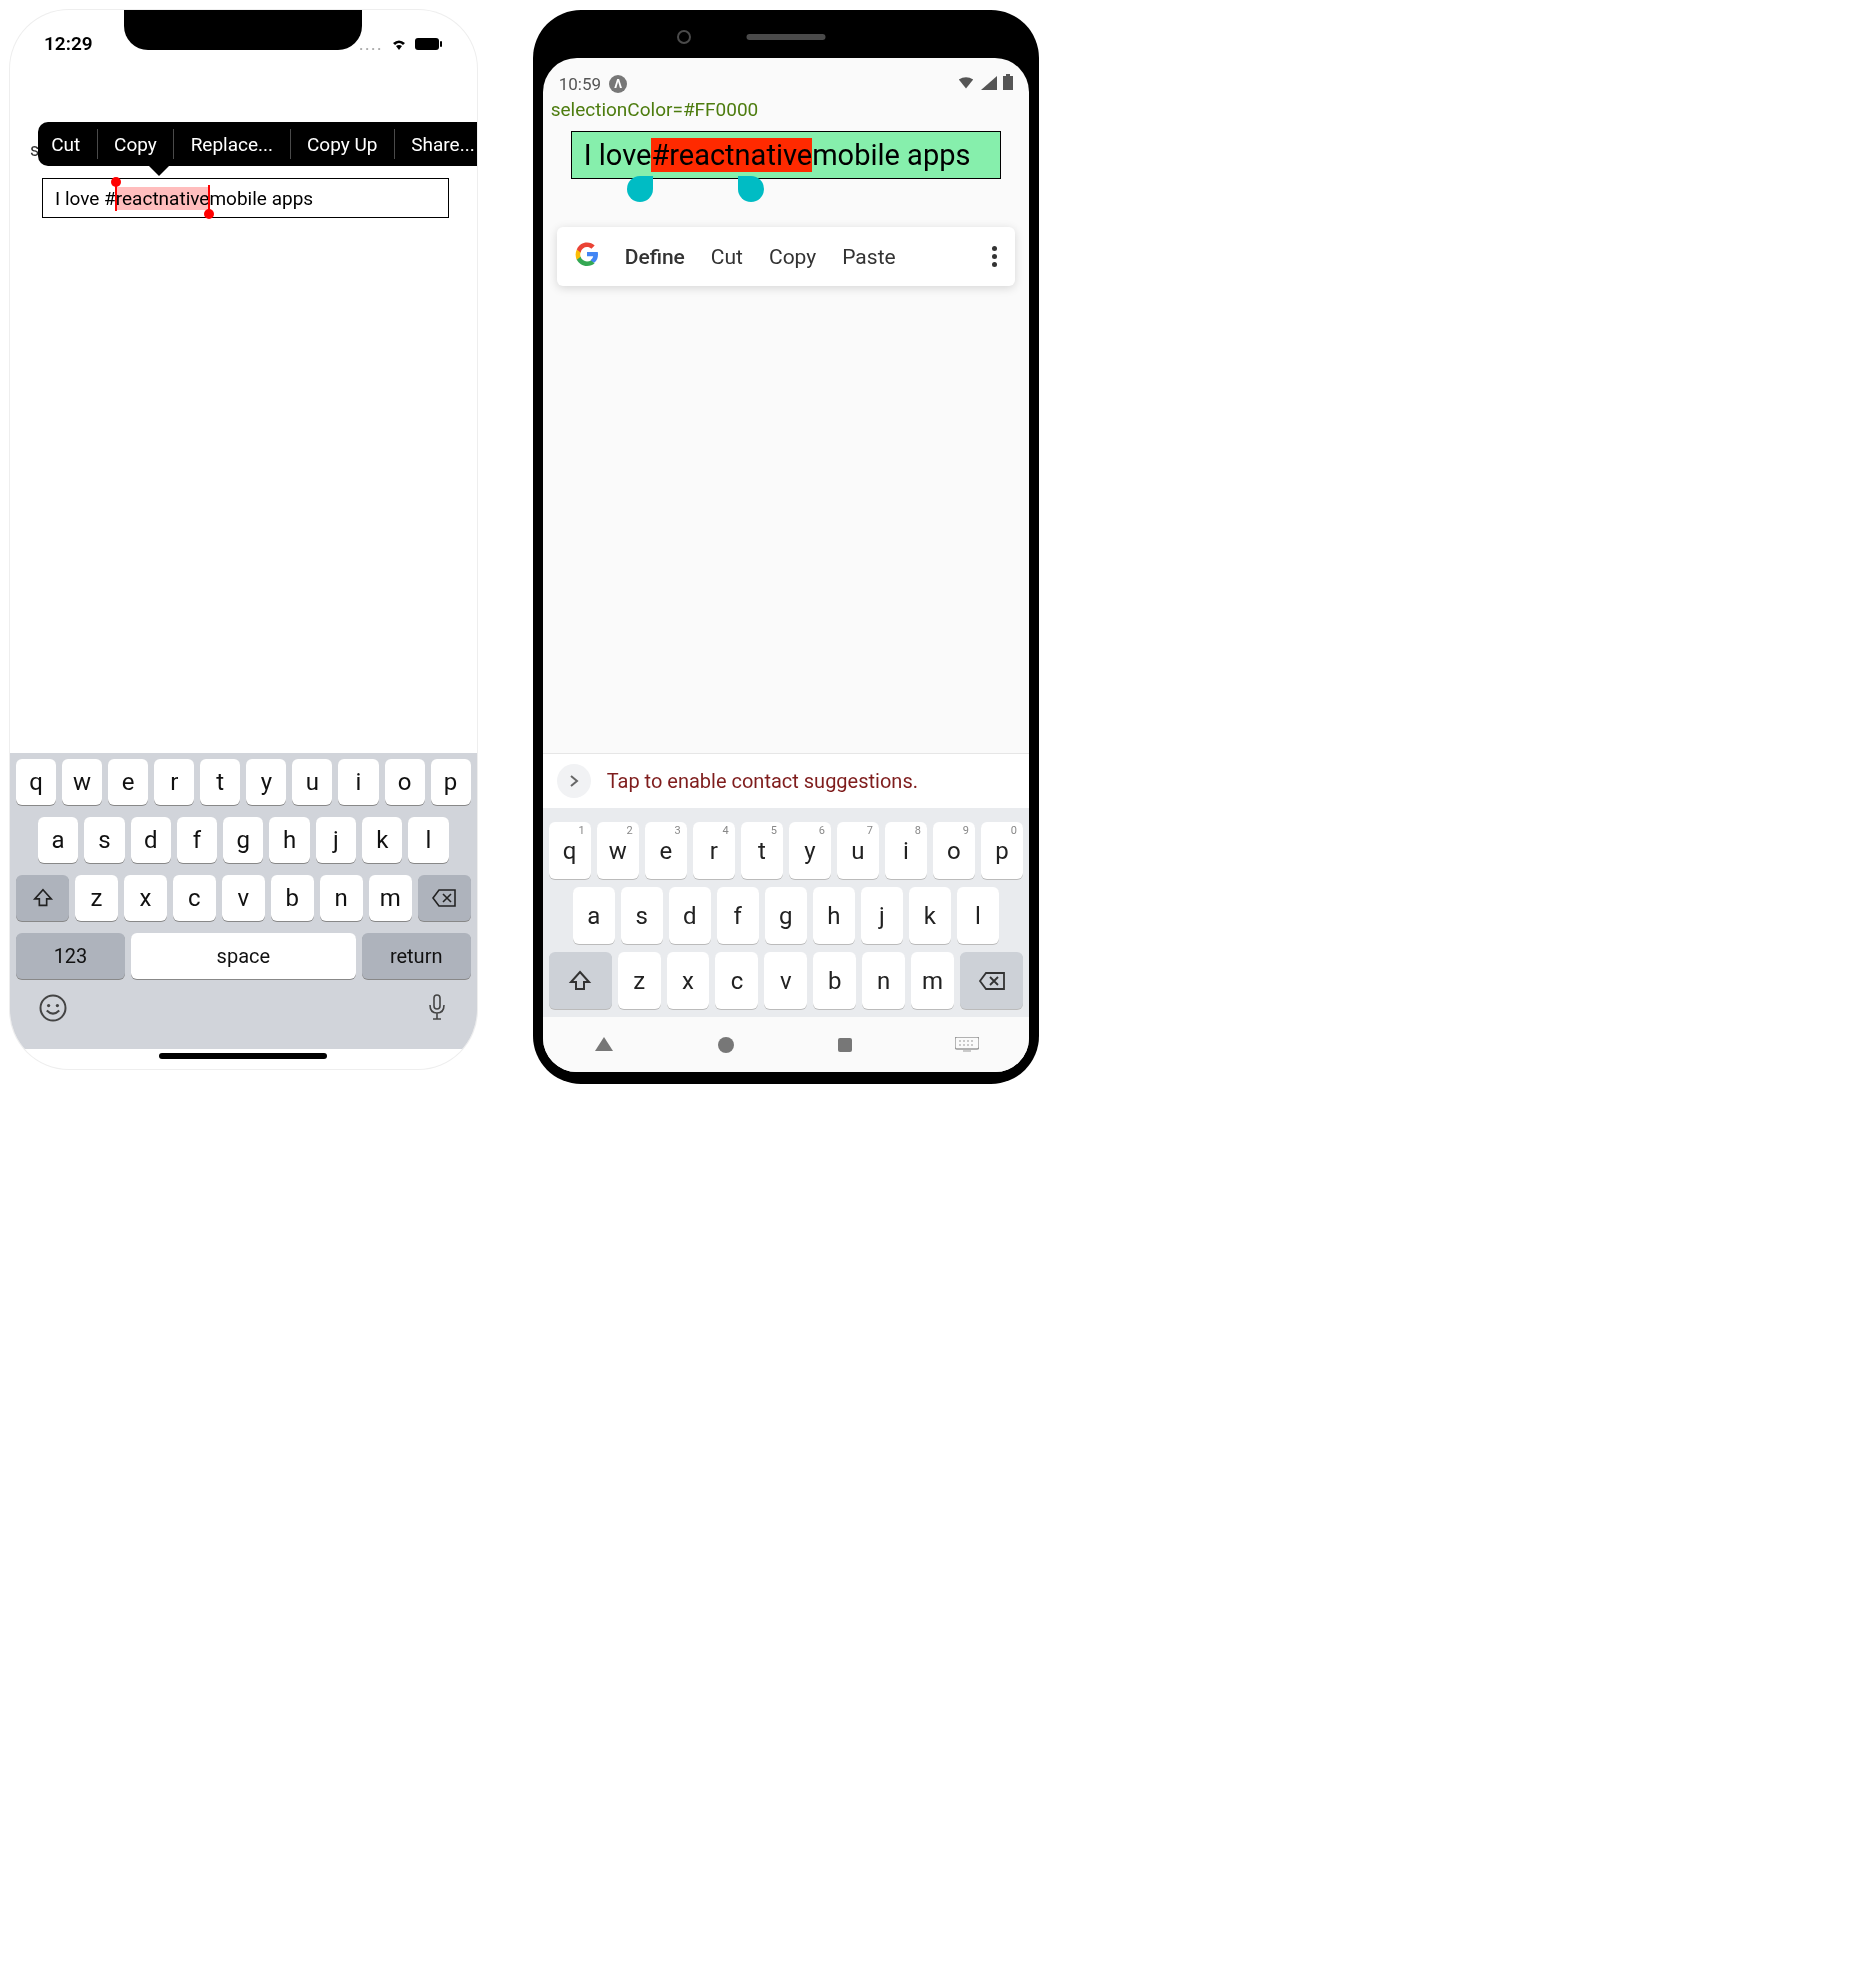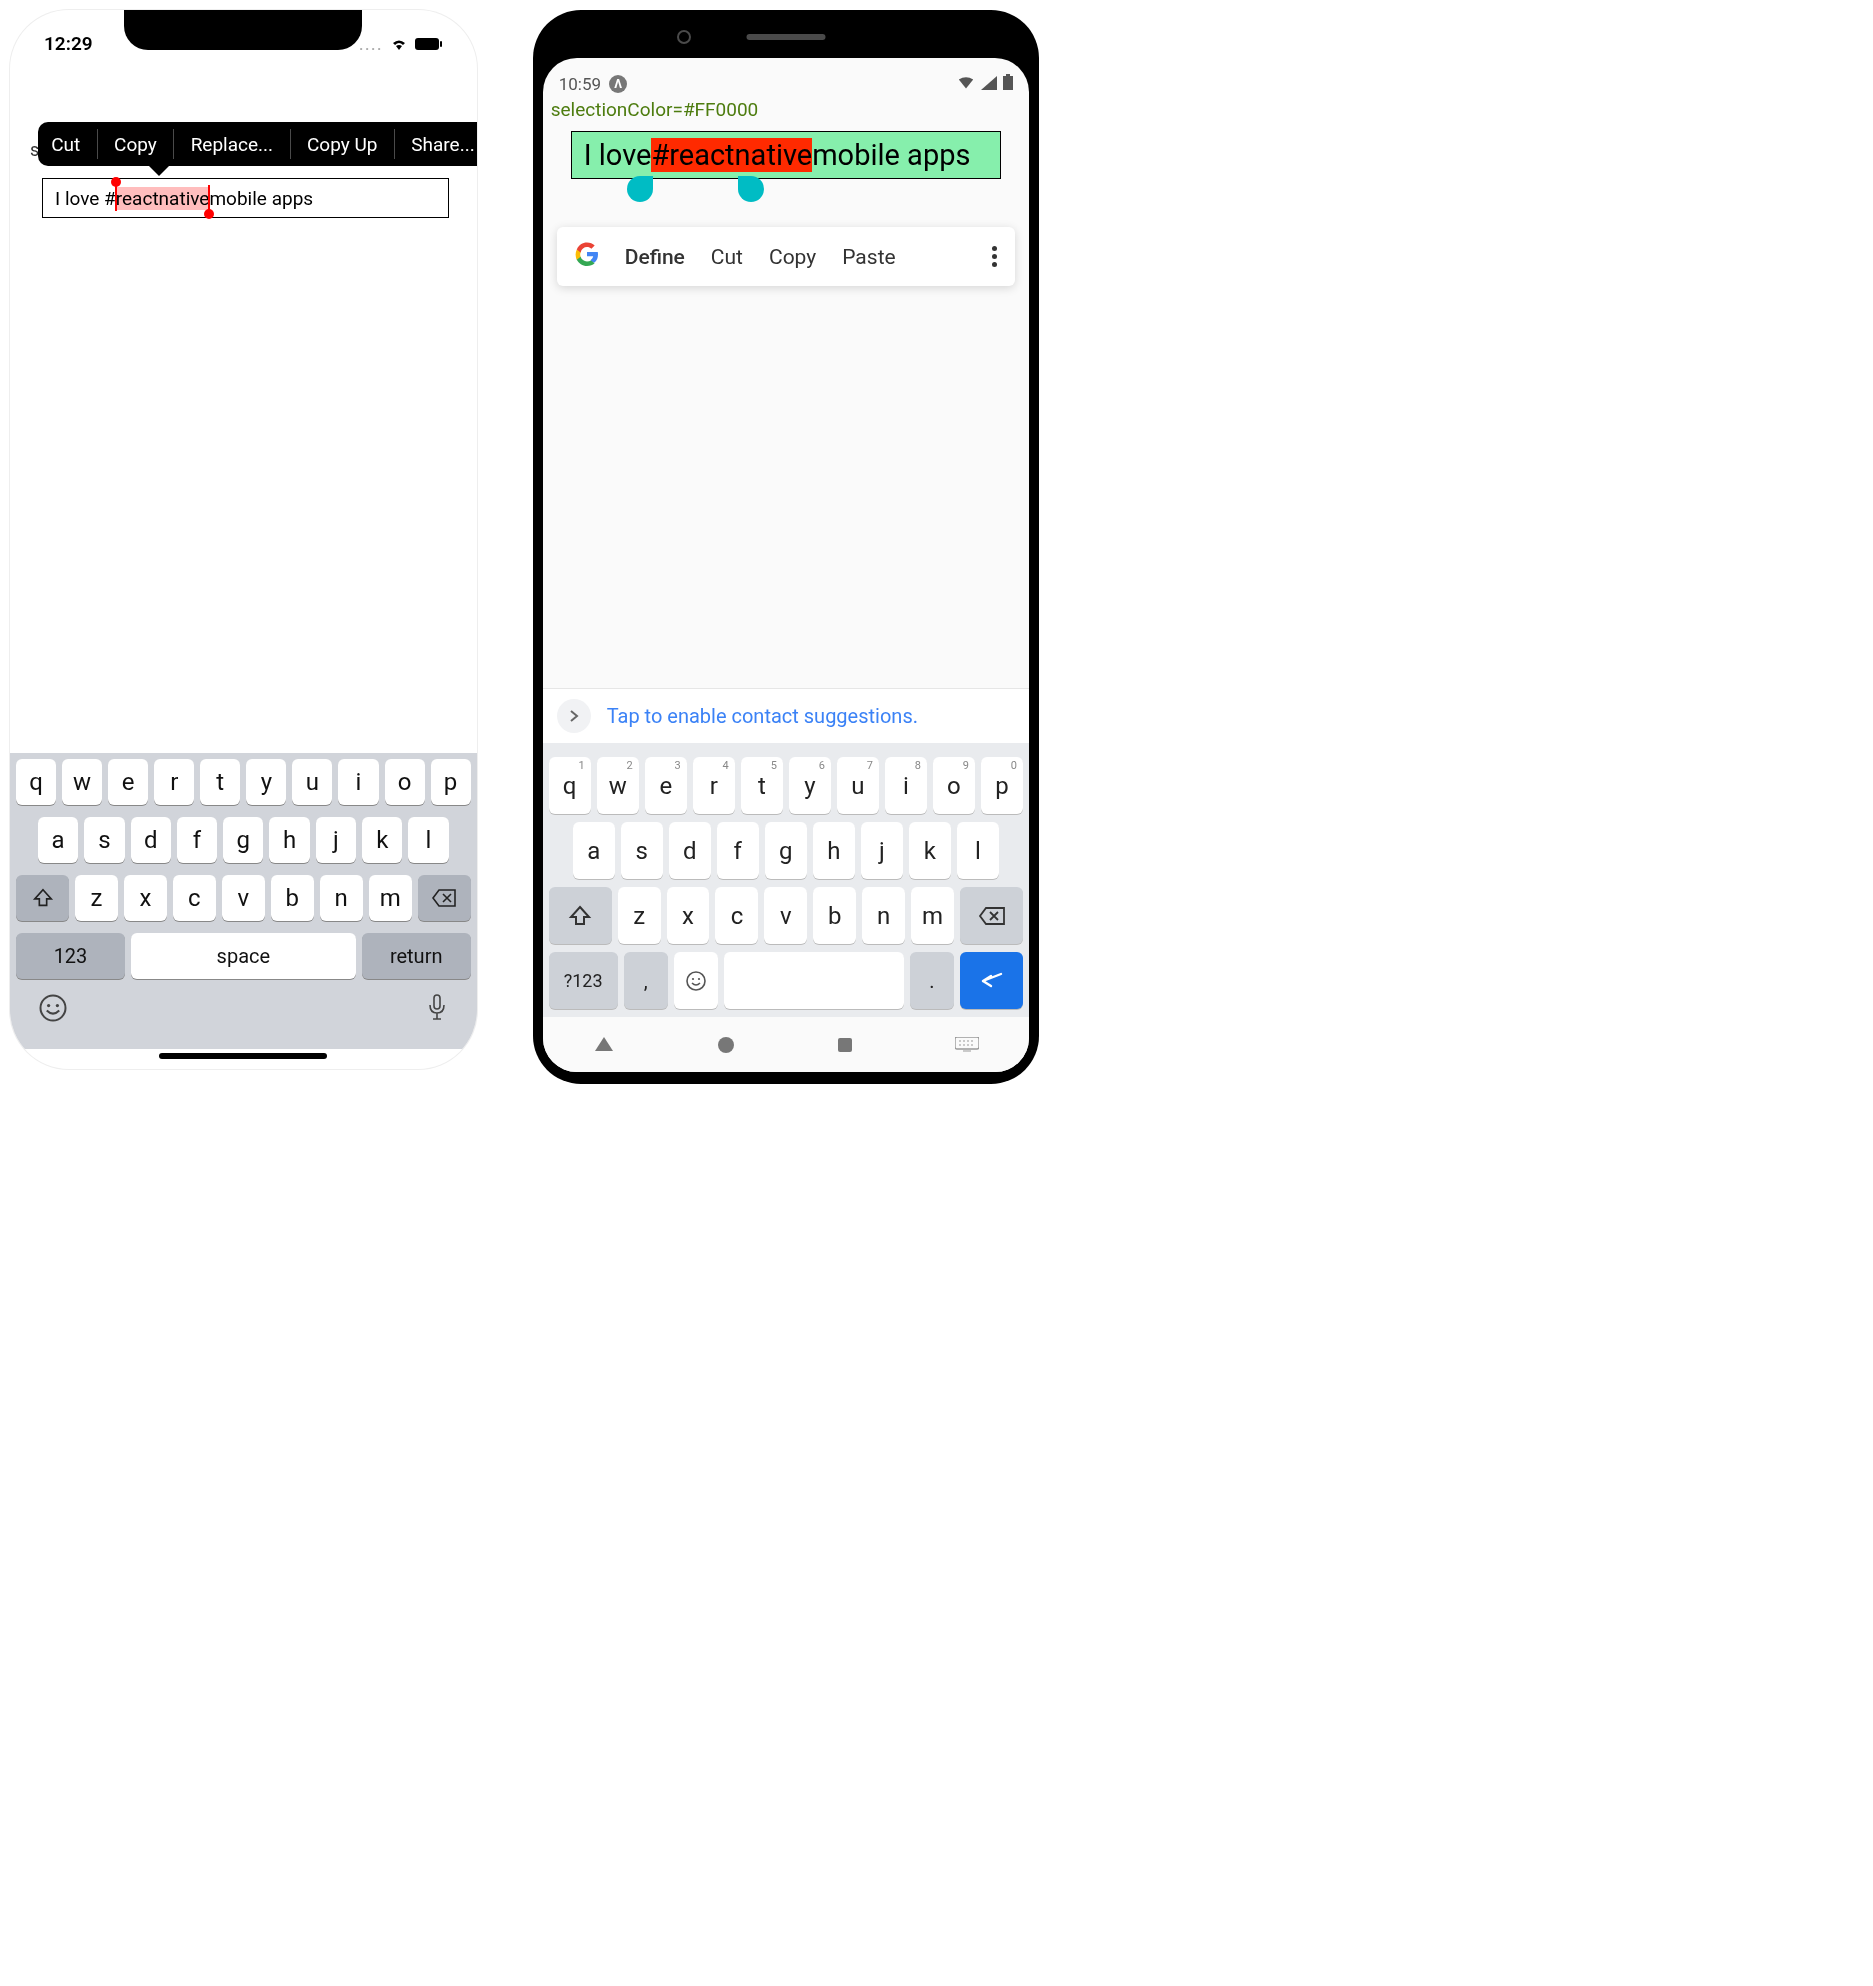--- a/index.html
+++ b/index.html
@@ -54,21 +54,21 @@
   .and-handle { position:absolute; width:26px; height:26px; background:#00bcc4; border-radius:50% 50% 50% 50%; bottom:-24px; }
   .and-handle.l { left:55px; border-radius:50% 0 50% 50%; }
   .and-handle.r { left:166px; border-radius:0 50% 50% 50%; }
 
   .and-menu { margin:48px 14px 0 14px; background:#fff; border-radius:6px; box-shadow:0 2px 10px rgba(0,0,0,.15); height:59px; display:flex; align-items:center; padding:0 18px; gap:26px; font-size:21px; color:#333; }
   .g-logo { width:24px; height:24px; }
   .and-menu .more { margin-left:auto; display:flex; flex-direction:column; gap:3px; }
   .and-menu .more span { width:5px; height:5px; background:#333; border-radius:50%; }
 
   .and-kb-wrap { position:absolute; left:0; right:0; bottom:0; }
-  .and-hint { background:#fff; height:55px; border-top:1px solid #e6e6e6; display:flex; align-items:center; gap:16px; padding:0 14px; font-size:20px; color:#3b82f6; }
+  .and-hint { background:#fff; height:55px; border-top:1px solid #e6e6e6; display:flex; align-items:center; gap:16px; padding:0 14px; font-size:20px; color:#7f1d1d; }
   .and-hint .chev { width:34px; height:34px; border-radius:50%; background:#f1f2f4; display:flex; align-items:center; justify-content:center; color:#666; }
   .and-kb { background:#e9ebee; padding:10px 6px 4px 6px; }
   .and-row { display:flex; gap:6px; padding:4px 0; }
   .and-key { flex:1; height:57px; background:#fff; border-radius:6px; box-shadow:0 1px 0 #bbb; display:flex; align-items:center; justify-content:center; font-size:24px; color:#222; position:relative; cursor:pointer; }
   .and-key sup { position:absolute; top:2px; right:6px; font-size:11px; color:#888; }
   .and-row.pad { padding-left:24px; padding-right:24px; }
   .and-mod { background:#cdd1d7; }
   .and-row.b2 .and-key { font-size:20px; }
   .and-row.b2 .sym { flex:0 0 69px; font-size:18px; }
   .and-row.b2 .comma, .and-row.b2 .period { flex:0 0 44px; }
@@ -318,39 +318,20 @@
             <div class="and-key">b</div>
             <div class="and-key">n</div>
             <div class="and-key">m</div>
             <div class="and-key and-mod" style="flex:0 0 63px">
                 <svg width="28" height="20" viewBox="0 0 28 20">
                   <path d="M8 2 H26 V18 H8 L2 10 Z" fill="none" stroke="#333" stroke-width="1.8"></path>
                   <path d="M12 6 L20 14 M20 6 L12 14" stroke="#333" stroke-width="1.8"></path>
                 </svg>
               </div>
           </div>
-          <div class="and-row b2">
-            <div class="and-key and-mod sym">?123</div>
-            <div class="and-key and-mod comma">,</div>
-            <div class="and-key emoji">
-                <svg width="24" height="24" viewBox="0 0 24 24">
-                  <circle cx="12" cy="12" r="9" fill="none" stroke="#555" stroke-width="1.6"></circle>
-                  <circle cx="9" cy="10" r="1.1" fill="#555"></circle>
-                  <circle cx="15" cy="10" r="1.1" fill="#555"></circle>
-                  <path d="M8 14 Q12 18 16 14" fill="none" stroke="#555" stroke-width="1.6"></path>
-                </svg>
-              </div>
-            <div class="and-key space"></div>
-            <div class="and-key and-mod period">.</div>
-            <div class="and-key enter">
-                <svg width="26" height="20" viewBox="0 0 26 20">
-                  <path d="M4 10 L22 3 M4 10 L12 5 M4 10 L12 15" stroke="#fff" stroke-width="2.4" fill="none" stroke-linecap="round"></path>
-                </svg>
-              </div>
-          </div>
         </div>
         <div class="and-nav">
           <span>
               <svg width="22" height="22" viewBox="0 0 22 22">
                 <path d="M11 19 L2 5 H20 Z" fill="#777" transform="rotate(180 11 11)"></path>
               </svg>
             </span>
           <span>
               <svg width="20" height="20" viewBox="0 0 20 20">
                 <circle cx="10" cy="10" r="8" fill="#777"></circle>

